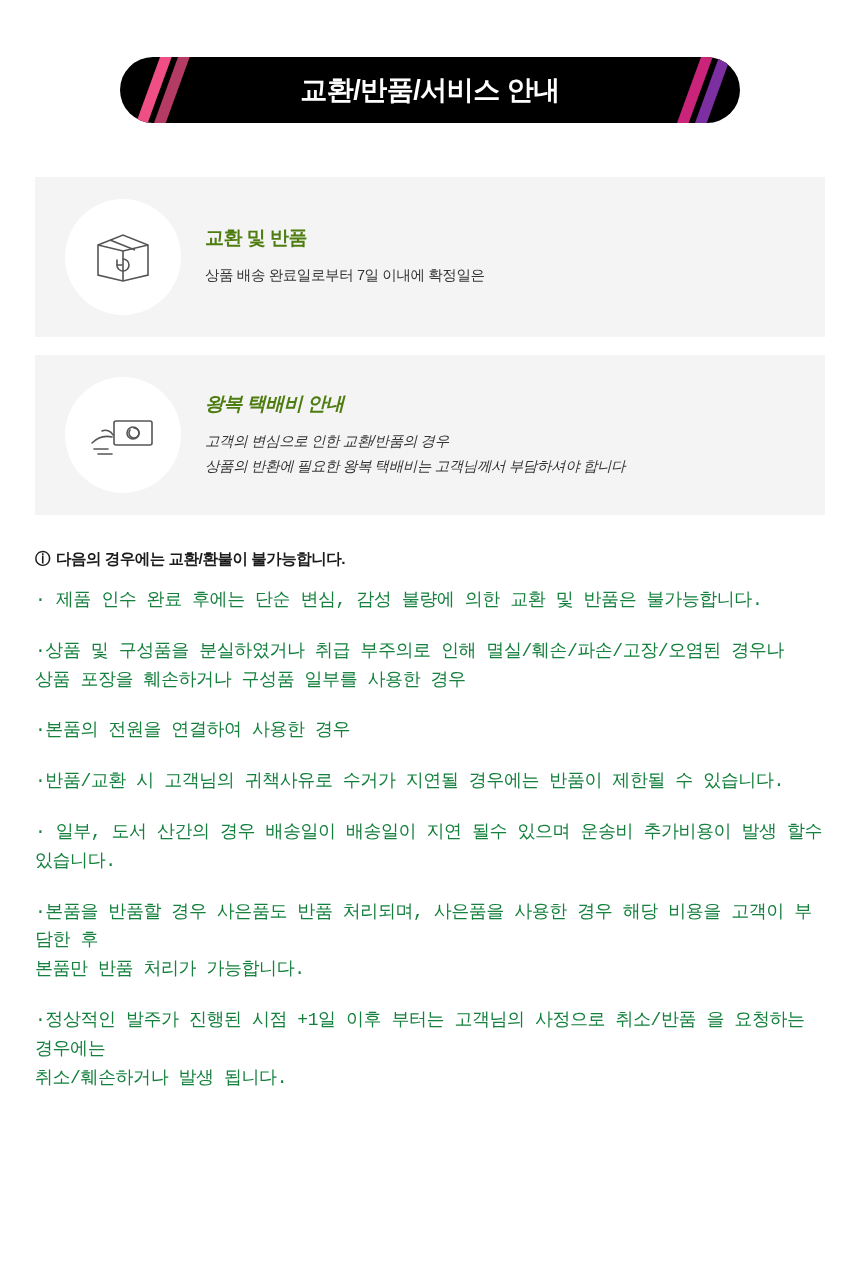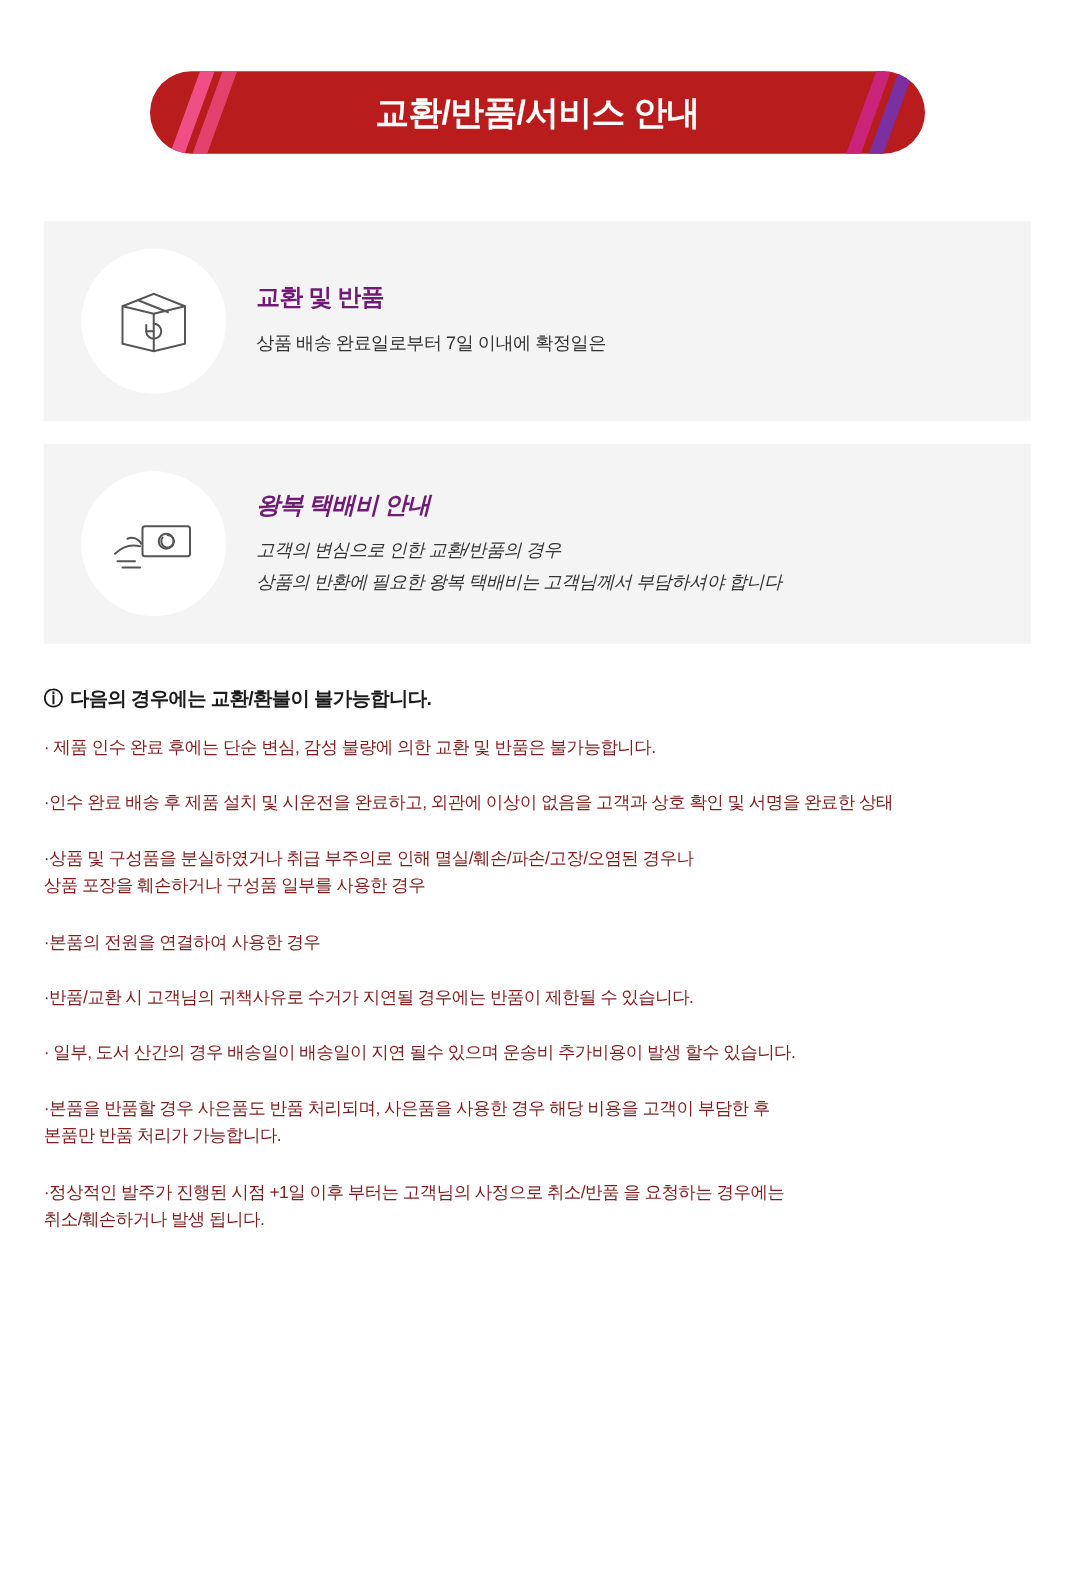--- a/index.html
+++ b/index.html
@@ -28,21 +28,21 @@
     position: relative;
     width: 620px;
     height: 66px;
     margin: 57px auto 0 auto;
   }
   .banner {
     position: absolute;
     left: 0; top: 0;
     width: 620px;
     height: 66px;
-    background: #b91c1c;
+    background: #000000;
     border-radius: 33px;
     overflow: hidden;
     display: flex;
     align-items: center;
     justify-content: center;
   }
   .banner-title {
     position: relative;
     z-index: 3;
     color: #ffffff;
@@ -83,21 +83,21 @@
     border-radius: 50%;
     flex: 0 0 auto;
     display: flex;
     align-items: center;
     justify-content: center;
   }
   .card-body { padding-right: 20px; }
   .card-title {
     font-size: 19px;
     font-weight: bold;
-    color: #701a75;
+    color: #4d7c0f;
     margin-bottom: 12px;
     letter-spacing: -0.5px;
   }
   .card-line {
     font-size: 14.5px;
     color: #333333;
     line-height: 1.75;
     letter-spacing: -0.4px;
   }
 
@@ -111,26 +111,27 @@
     font-size: 15.5px;
     font-weight: bold;
     color: #1b1b1b;
     letter-spacing: -0.5px;
     margin-bottom: 16px;
     display: flex;
     align-items: baseline;
     gap: 6px;
   }
   .notice-item {
-    font-size: 14px;
-    color: #7f1d1d;
+    font-size: 18px;
+    color: #15803d;
     line-height: 1.6;
     letter-spacing: -0.45px;
     margin-bottom: 22px;
     white-space: pre-line;
+    font-family: Liberation Mono, monospace;
   }
   .notice-item:last-child { margin-bottom: 0; }
 </style>
 </head>
 <body>
 
 <div class="page">
 
   <div class="banner-wrap">
     <div class="banner">
@@ -183,21 +184,20 @@
       <div class="card-line">상품의 반환에 필요한 왕복 택배비는 고객님께서 부담하셔야 합니다</div>
     </div>
   </div>
 
   <div class="notice">
     <div class="notice-head">
       <span>ⓘ</span>
       <span>다음의 경우에는 교환/환불이 불가능합니다.</span>
     </div>
     <div class="notice-item">· 제품 인수 완료 후에는 단순 변심, 감성 불량에 의한 교환 및 반품은 불가능합니다.</div>
-    <div class="notice-item">·인수 완료 배송 후 제품 설치 및 시운전을 완료하고, 외관에 이상이 없음을 고객과 상호 확인 및 서명을 완료한 상태</div>
     <div class="notice-item">·상품 및 구성품을 분실하였거나 취급 부주의로 인해 멸실/훼손/파손/고장/오염된 경우나
   상품 포장을 훼손하거나 구성품 일부를 사용한 경우</div>
     <div class="notice-item">·본품의 전원을 연결하여 사용한 경우</div>
     <div class="notice-item">·반품/교환 시 고객님의 귀책사유로 수거가 지연될 경우에는 반품이 제한될 수 있습니다.</div>
     <div class="notice-item">· 일부, 도서 산간의 경우 배송일이 배송일이 지연 될수 있으며 운송비 추가비용이 발생 할수 있습니다.</div>
     <div class="notice-item">·본품을 반품할 경우 사은품도 반품 처리되며, 사은품을 사용한 경우 해당 비용을 고객이 부담한 후
  본품만 반품 처리가 가능합니다.</div>
     <div class="notice-item">·정상적인 발주가 진행된 시점 +1일 이후 부터는 고객님의 사정으로 취소/반품 을 요청하는 경우에는
  취소/훼손하거나 발생 됩니다.</div>
   </div>

